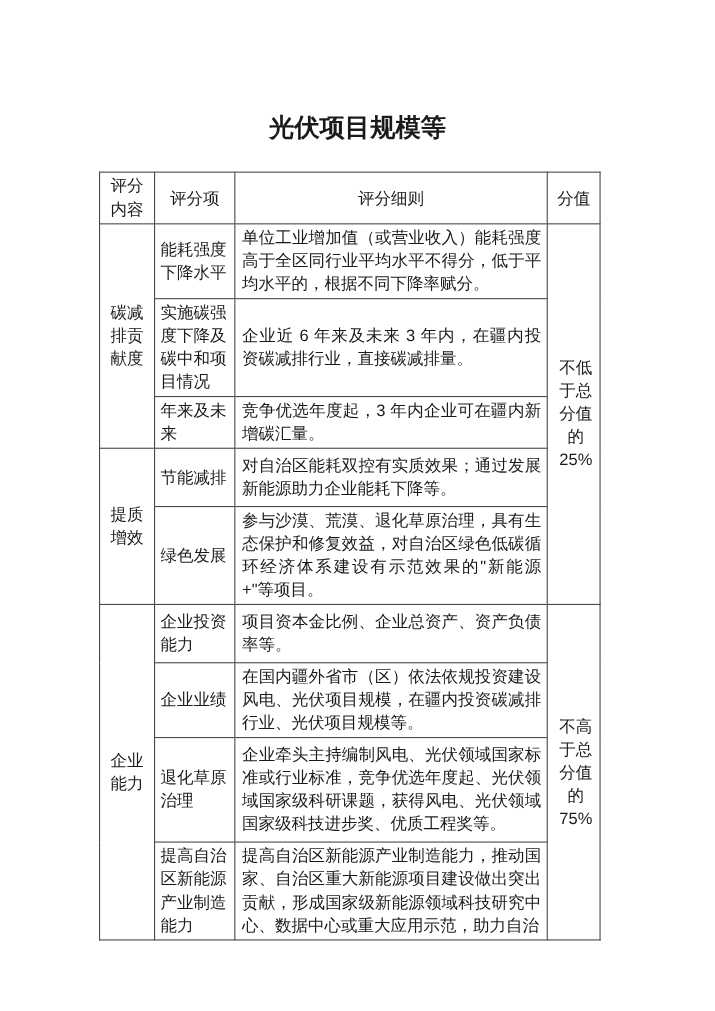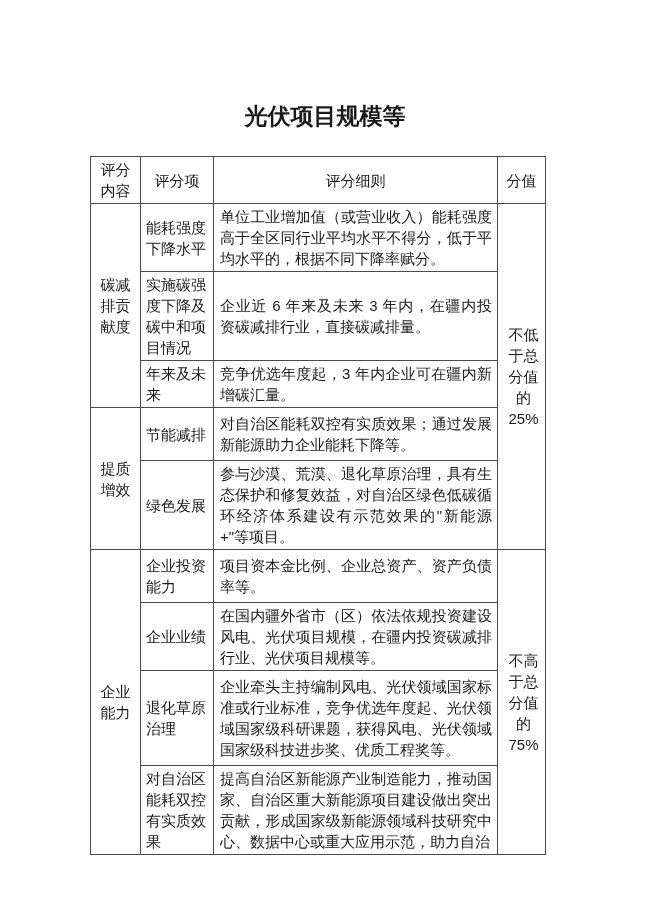--- a/index.html
+++ b/index.html
@@ -122,19 +122,19 @@
       <td class="cell-item">企业业绩</td>
       <td class="cell-detail">在国内疆外省市（区）依法依规投资建设风电、光伏项目规模，在疆内投资碳减排行业、光伏项目规模等。</td>
     </tr>
 
     <tr class="h95">
       <td class="cell-item">退化草原治理</td>
       <td class="cell-detail">企业牵头主持编制风电、光伏领域国家标准或行业标准，竞争优选年度起、光伏领域国家级科研课题，获得风电、光伏领域国家级科技进步奖、优质工程奖等。</td>
     </tr>
 
     <tr class="h89">
-      <td class="cell-item">对自治区能耗双控有实质效果</td>
+      <td class="cell-item">提高自治区新能源产业制造能力</td>
       <td class="cell-detail">提高自治区新能源产业制造能力，推动国家、自治区重大新能源项目建设做出突出贡献，形成国家级新能源领域科技研究中心、数据中心或重大应用示范，助力自治</td>
     </tr>
   </tbody>
     </table>
 
 </div>
 
 </body></html>

